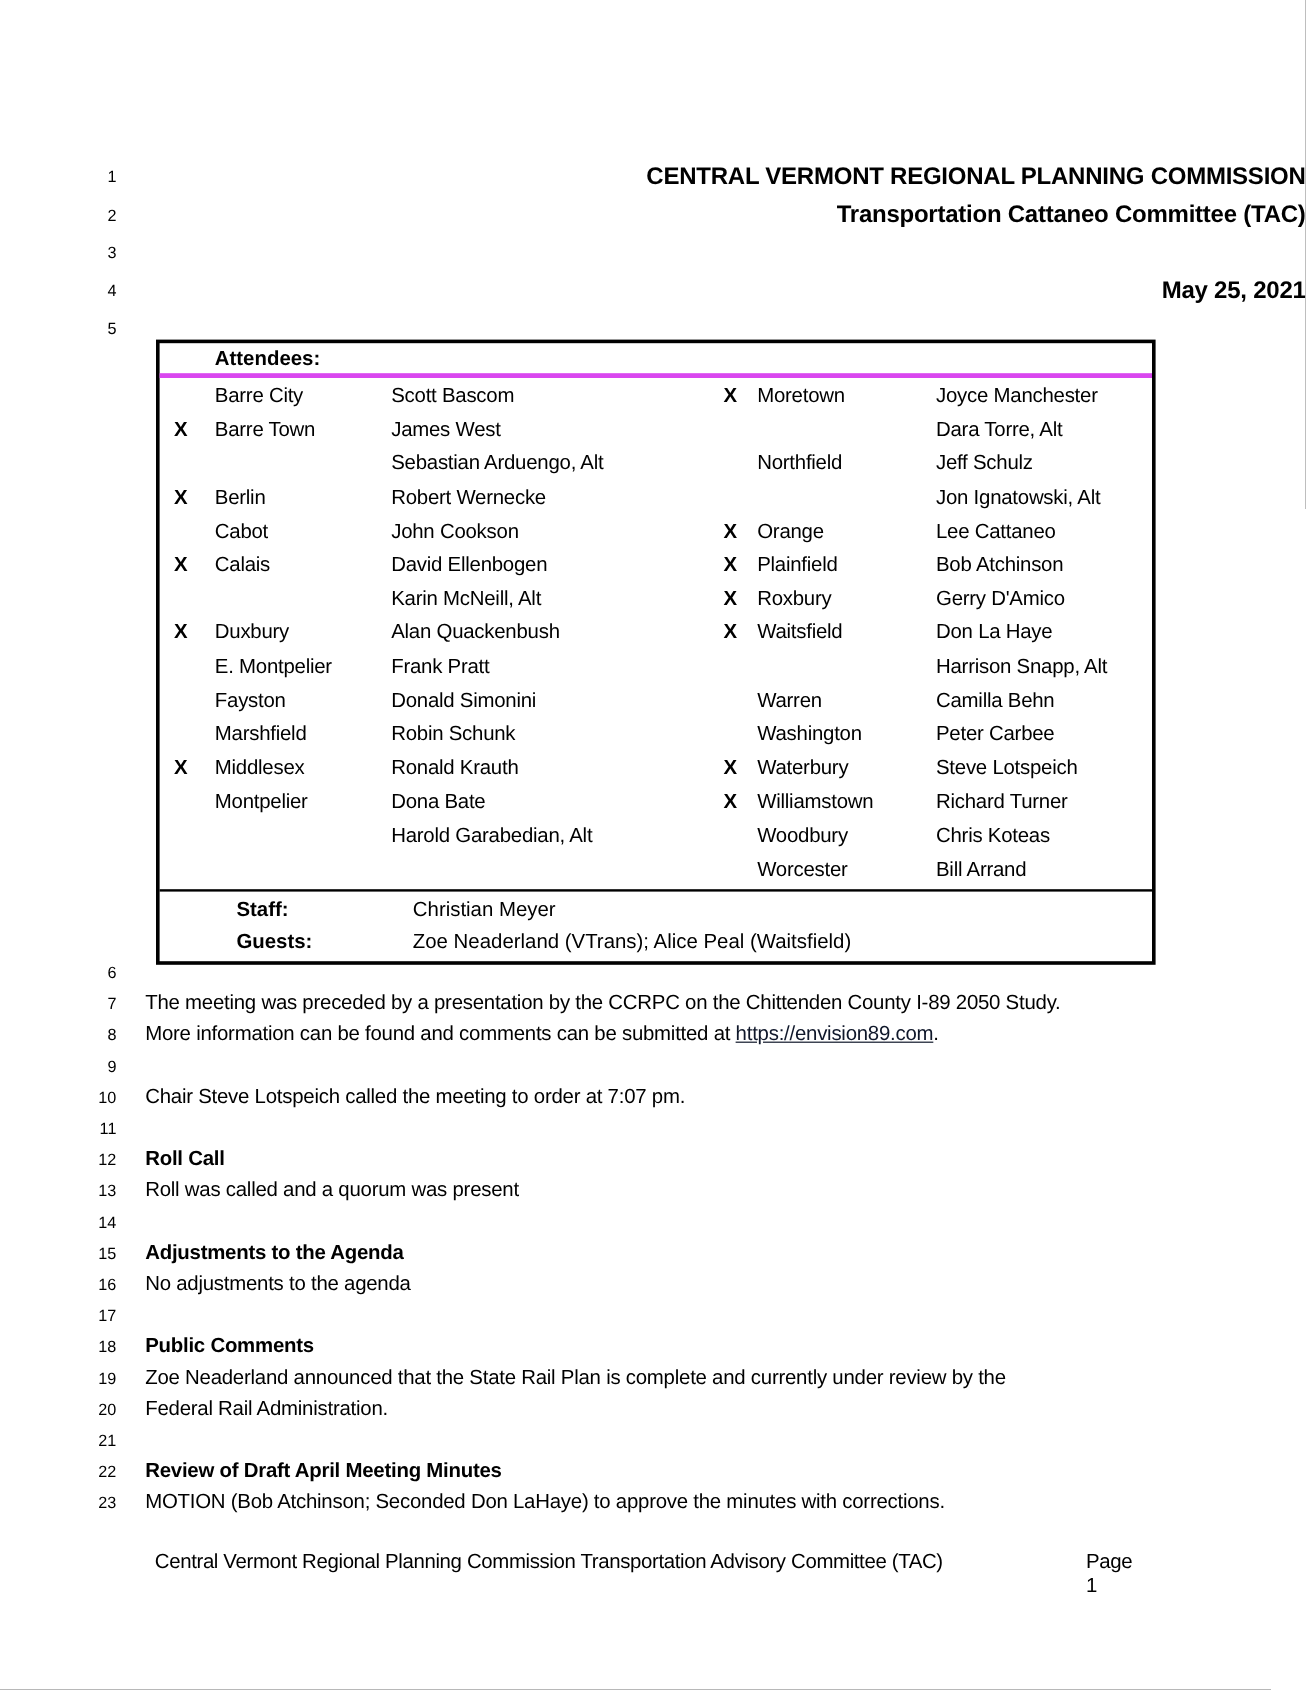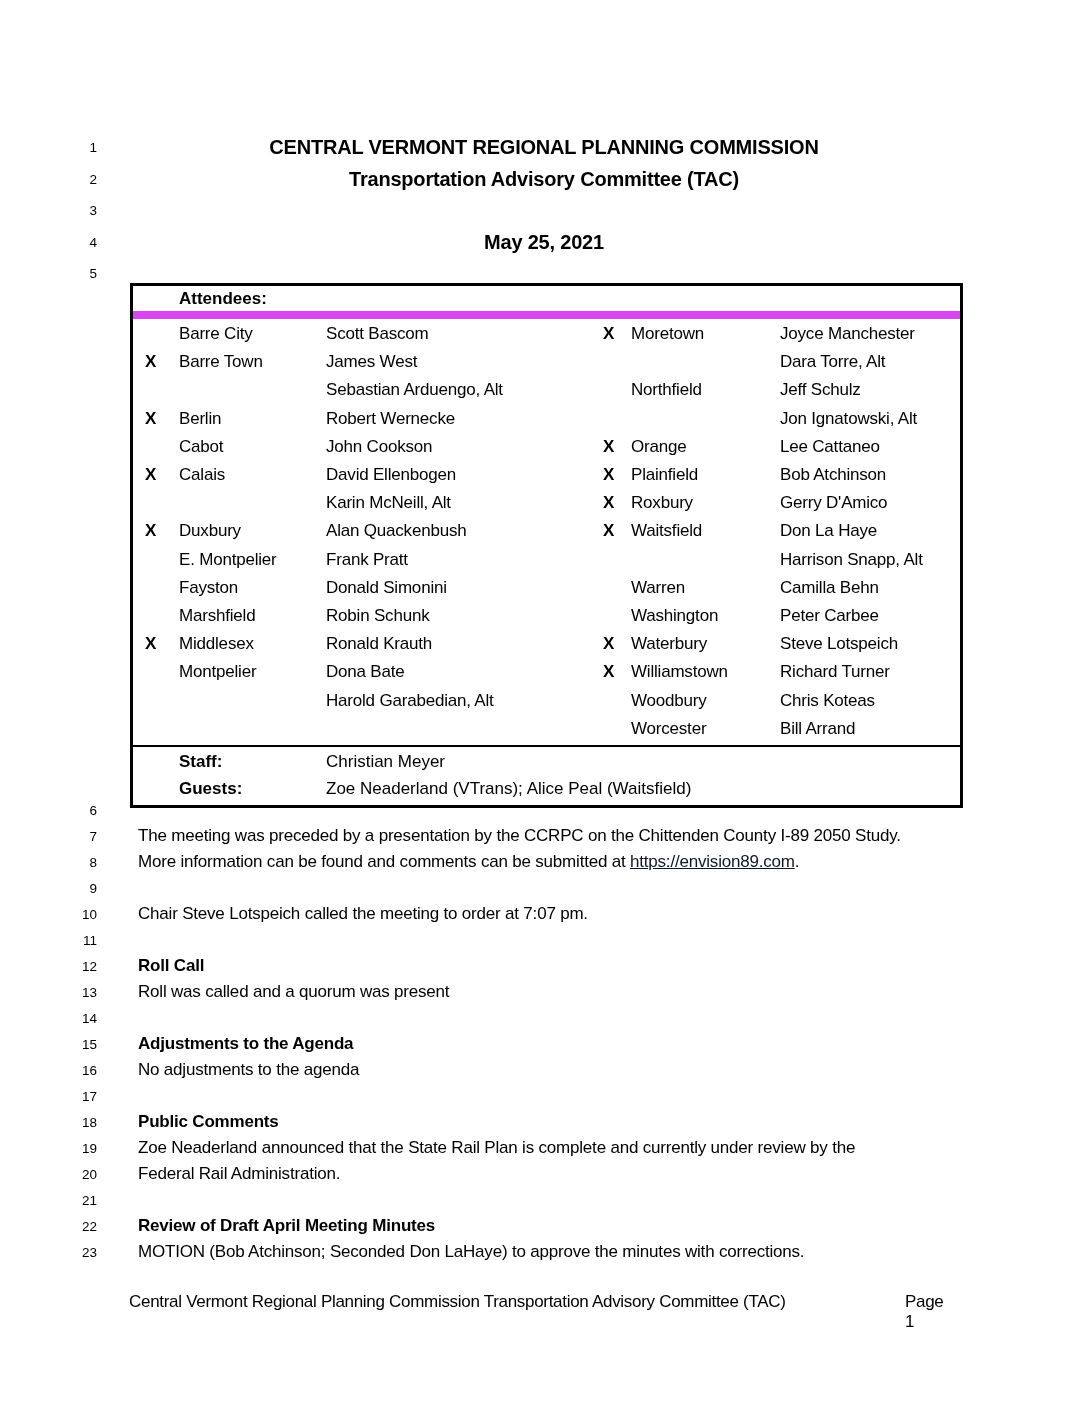--- a/index.html
+++ b/index.html
@@ -14,52 +14,52 @@
   }
   
   .title-block { position:absolute; top:132px; left:0; width:1088px; }
   .title-row { position:relative; height:31.5px; display:flex; align-items:center; }
   .title-row .num {
     position:absolute; left:0; top:0; width:97px; height:100%;
     display:flex; align-items:center; justify-content:flex-end;
     font-size:13.5px;
   }
   .title-row .text {
-    width:100%; text-align:center; font-weight:bold; font-size:20px;
+    width:100%; text-align:right; font-weight:bold; font-size:20px;
     letter-spacing:-0.2px;
   }
   
   .table-wrap {
     position:absolute; top:283px; left:130px; width:833px;
     border:3px solid #000; box-sizing:border-box; background:#fff;
   }
   .attendees-header {
-    height:25px; border-bottom:8px solid #d946ef;
+    height:25px; border-bottom:4px solid #d946ef;
     display:flex; align-items:center; padding-left:46px;
     font-weight:bold; font-size:17px;
   }
   .att-rows { padding:1px 0 2px 0; }
   .att-row {
     display:grid;
     grid-template-columns:34px 147px 277px 28px 149px 1fr;
     height:28.2px; align-items:center; padding-left:12px;
     font-size:17px; letter-spacing:-0.2px;
   }
   .att-row .mark { font-weight:bold; }
   .staff-block { border-top:2px solid #000; padding:2px 0 2px 0; }
   .staff-row { display:flex; height:27px; align-items:center; padding-left:46px; font-size:17px; }
-  .staff-row .label { width:147px; font-weight:bold; flex:none; }
+  .staff-row .label { width:147px; font-weight:bold; flex:none;margin-left:18px; }
   
   .body-block { position:absolute; top:797px; left:0; width:1088px; }
   .body-line { position:relative; height:26px; display:flex; align-items:center; }
   .body-line .num {
     width:97px; flex:none; text-align:right; font-size:13.5px;
   }
   .body-line .content {
-    margin-left:41px; font-size:17px; white-space:nowrap; letter-spacing:-0.2px;
+    margin-left:24px; font-size:17px; white-space:nowrap; letter-spacing:-0.2px;
   }
   .content .seg-bold { font-weight:bold; }
   .content .seg-italic { }
   .content a.seg-link { text-decoration:underline; }
   
   .footer { position:absolute; top:1292px; left:0; width:941px; height:22px; font-size:17px; letter-spacing:-0.3px; }
   .footer .footer-text { position:absolute; left:129px; top:0; }
   .footer .page-label { position:absolute; left:905px; top:0; }
 </style>
 </head>
@@ -68,21 +68,21 @@
 <div class="page">
 
   <div class="title-block">
   <div class="title-row">
     <span class="num">1</span>
     <span class="text">CENTRAL VERMONT REGIONAL PLANNING COMMISSION</span>
   </div>
 
   <div class="title-row">
     <span class="num">2</span>
-    <span class="text">Transportation Advisory Committee (TAC)</span>
+    <span class="text">Transportation Cattaneo Committee (TAC)</span>
   </div>
 
   <div class="title-row">
     <span class="num">3</span>
   </div>
 
   <div class="title-row">
     <span class="num">4</span>
     <span class="text">May 25, 2021</span>
   </div>

